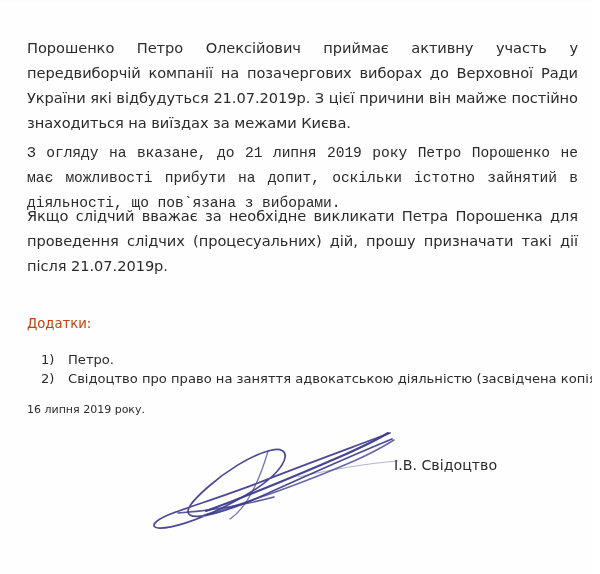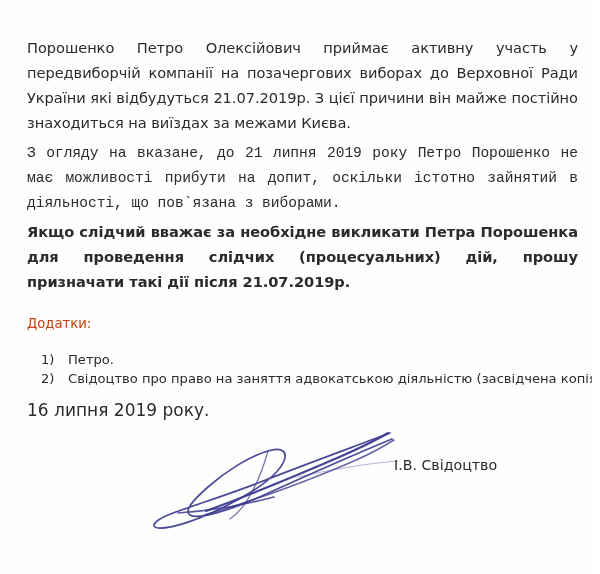--- a/index.html
+++ b/index.html
@@ -32,21 +32,21 @@
     text-align: justify;
     text-justify: inter-word;
     color: #2b2b2b;
     font-size: 14.6px;
     line-height: 25.2px;
     letter-spacing: -0.05px;
     -webkit-font-smoothing: antialiased;
   }
   #para-1 { top: 20px; }
   #para-2 { top: 126px; font-family: Liberation Mono, monospace; }
-  #para-3 { top: 204px; font-weight: bold; }
+  #para-3 { top: 188px; }
 
   #attachments-label {
     position: absolute;
     left: 27px;
     top: 314px;
     color: #c2410c;
     font-size: 13.2px;
     line-height: 20px;
   }
   #attachments-list {
@@ -69,21 +69,21 @@
   }
   #attachments-list .marker {
     width: 20px;
     flex: 0 0 20px;
   }
   #date-line {
     position: absolute;
     left: 27px;
     top: 400px;
     color: #2b2b2b;
-    font-size: 17px;
+    font-size: 11px;
     line-height: 20px;
   }
   #signature-block {
     position: absolute;
     left: 0;
     top: 425px;
     width: 600px;
     height: 115px;
   }
   #signature-mark {

